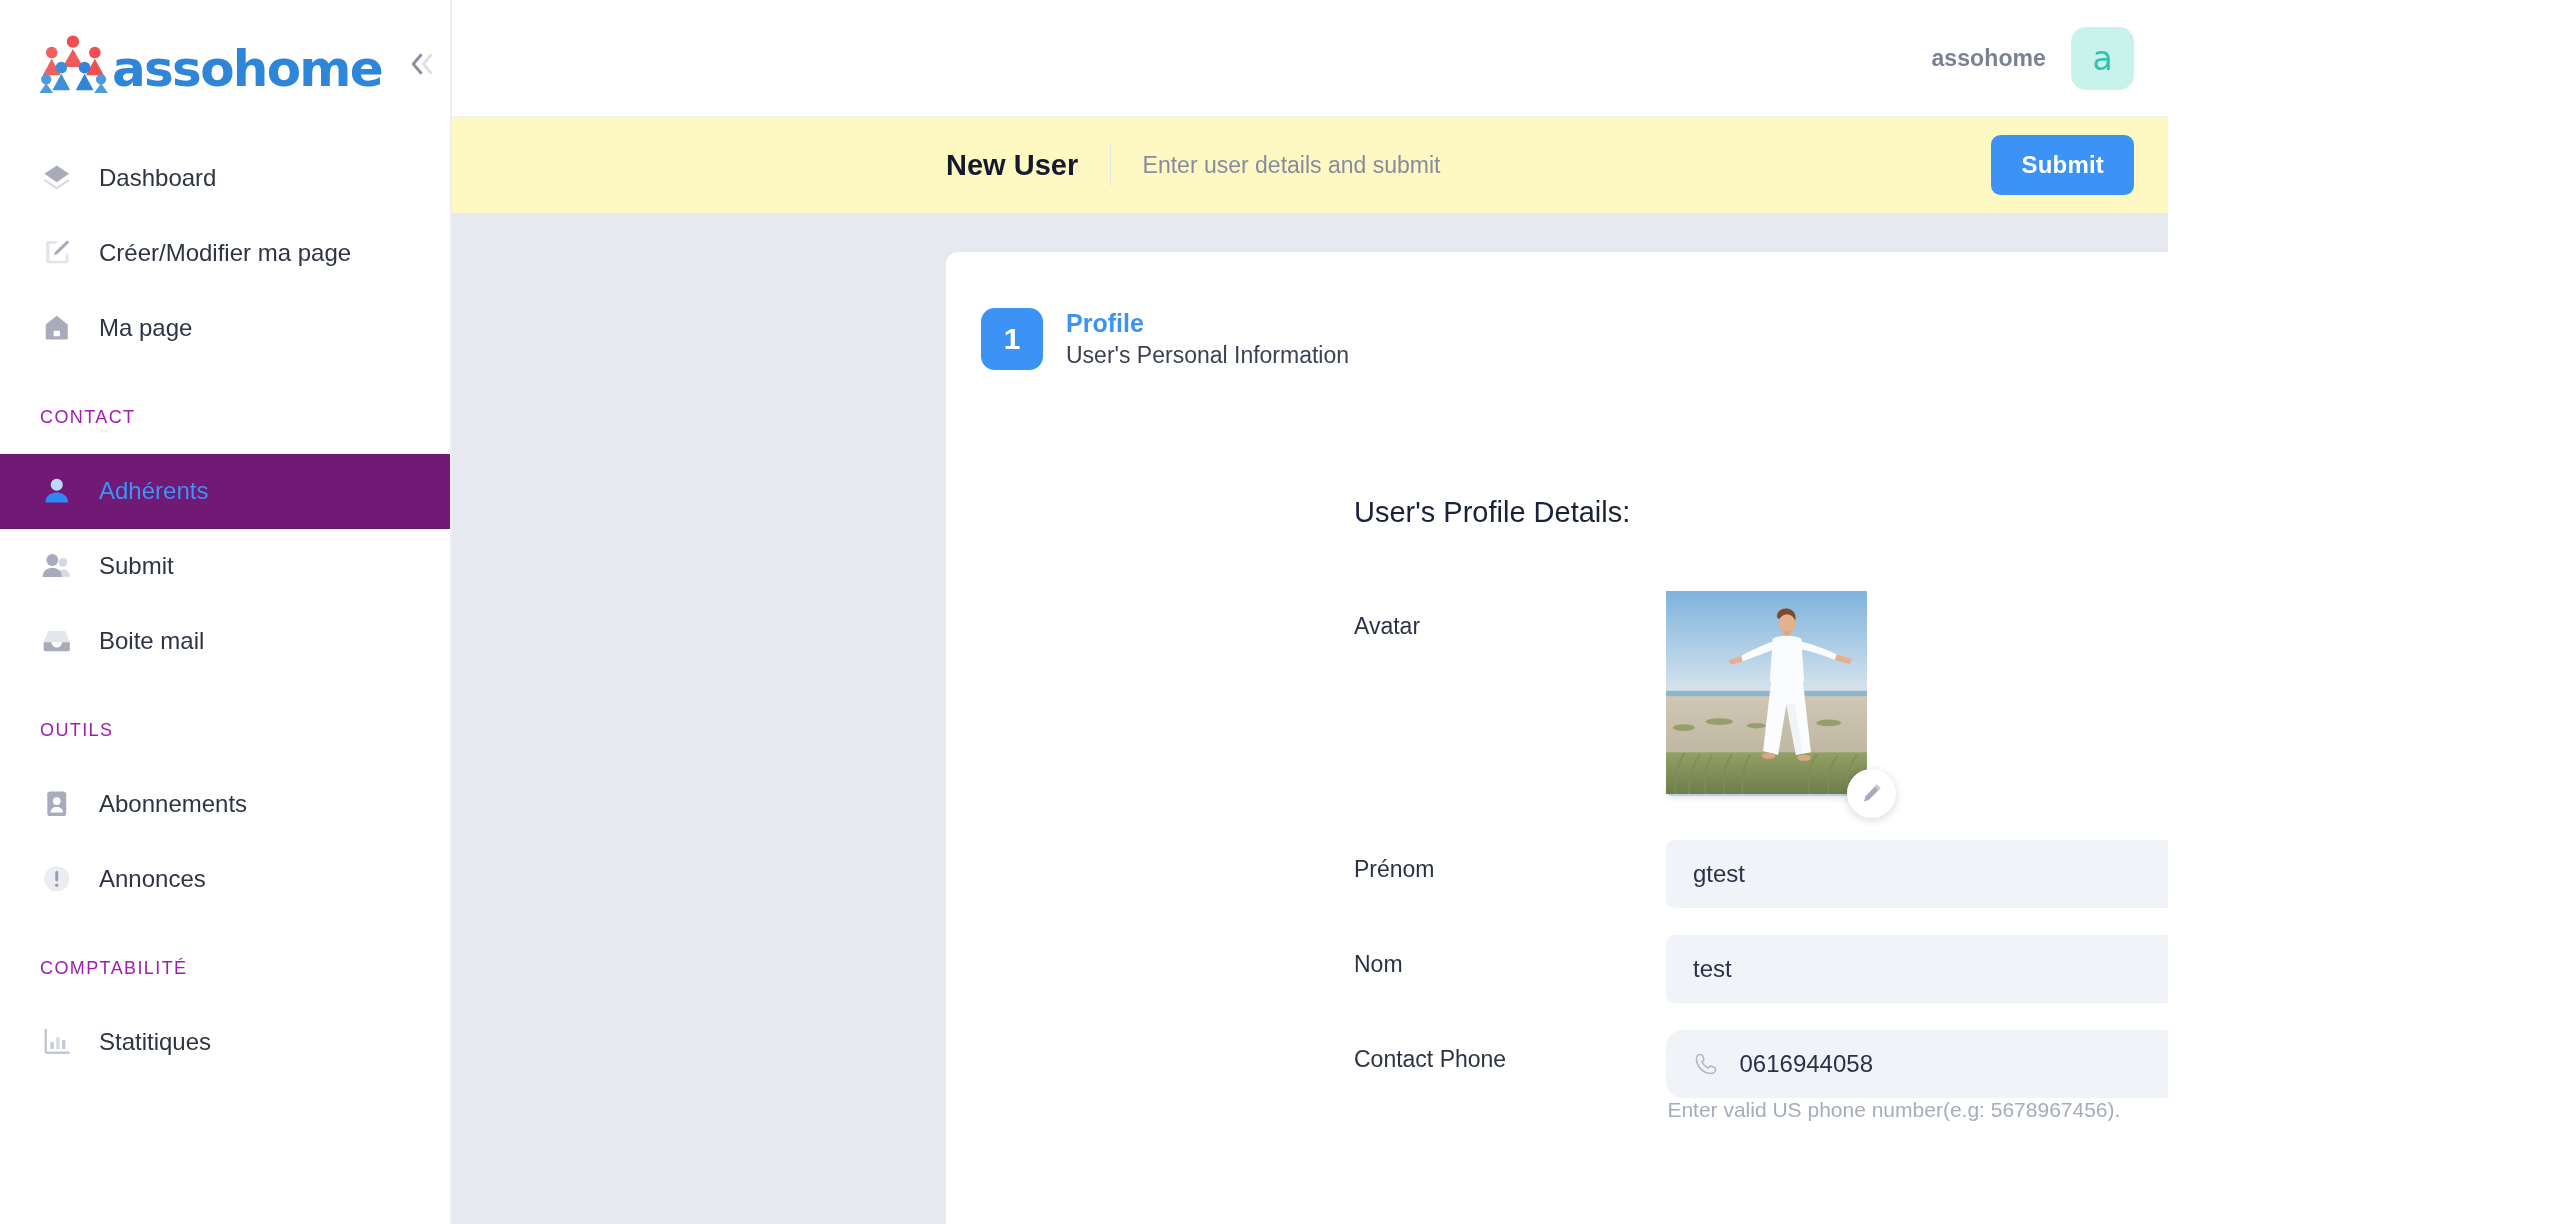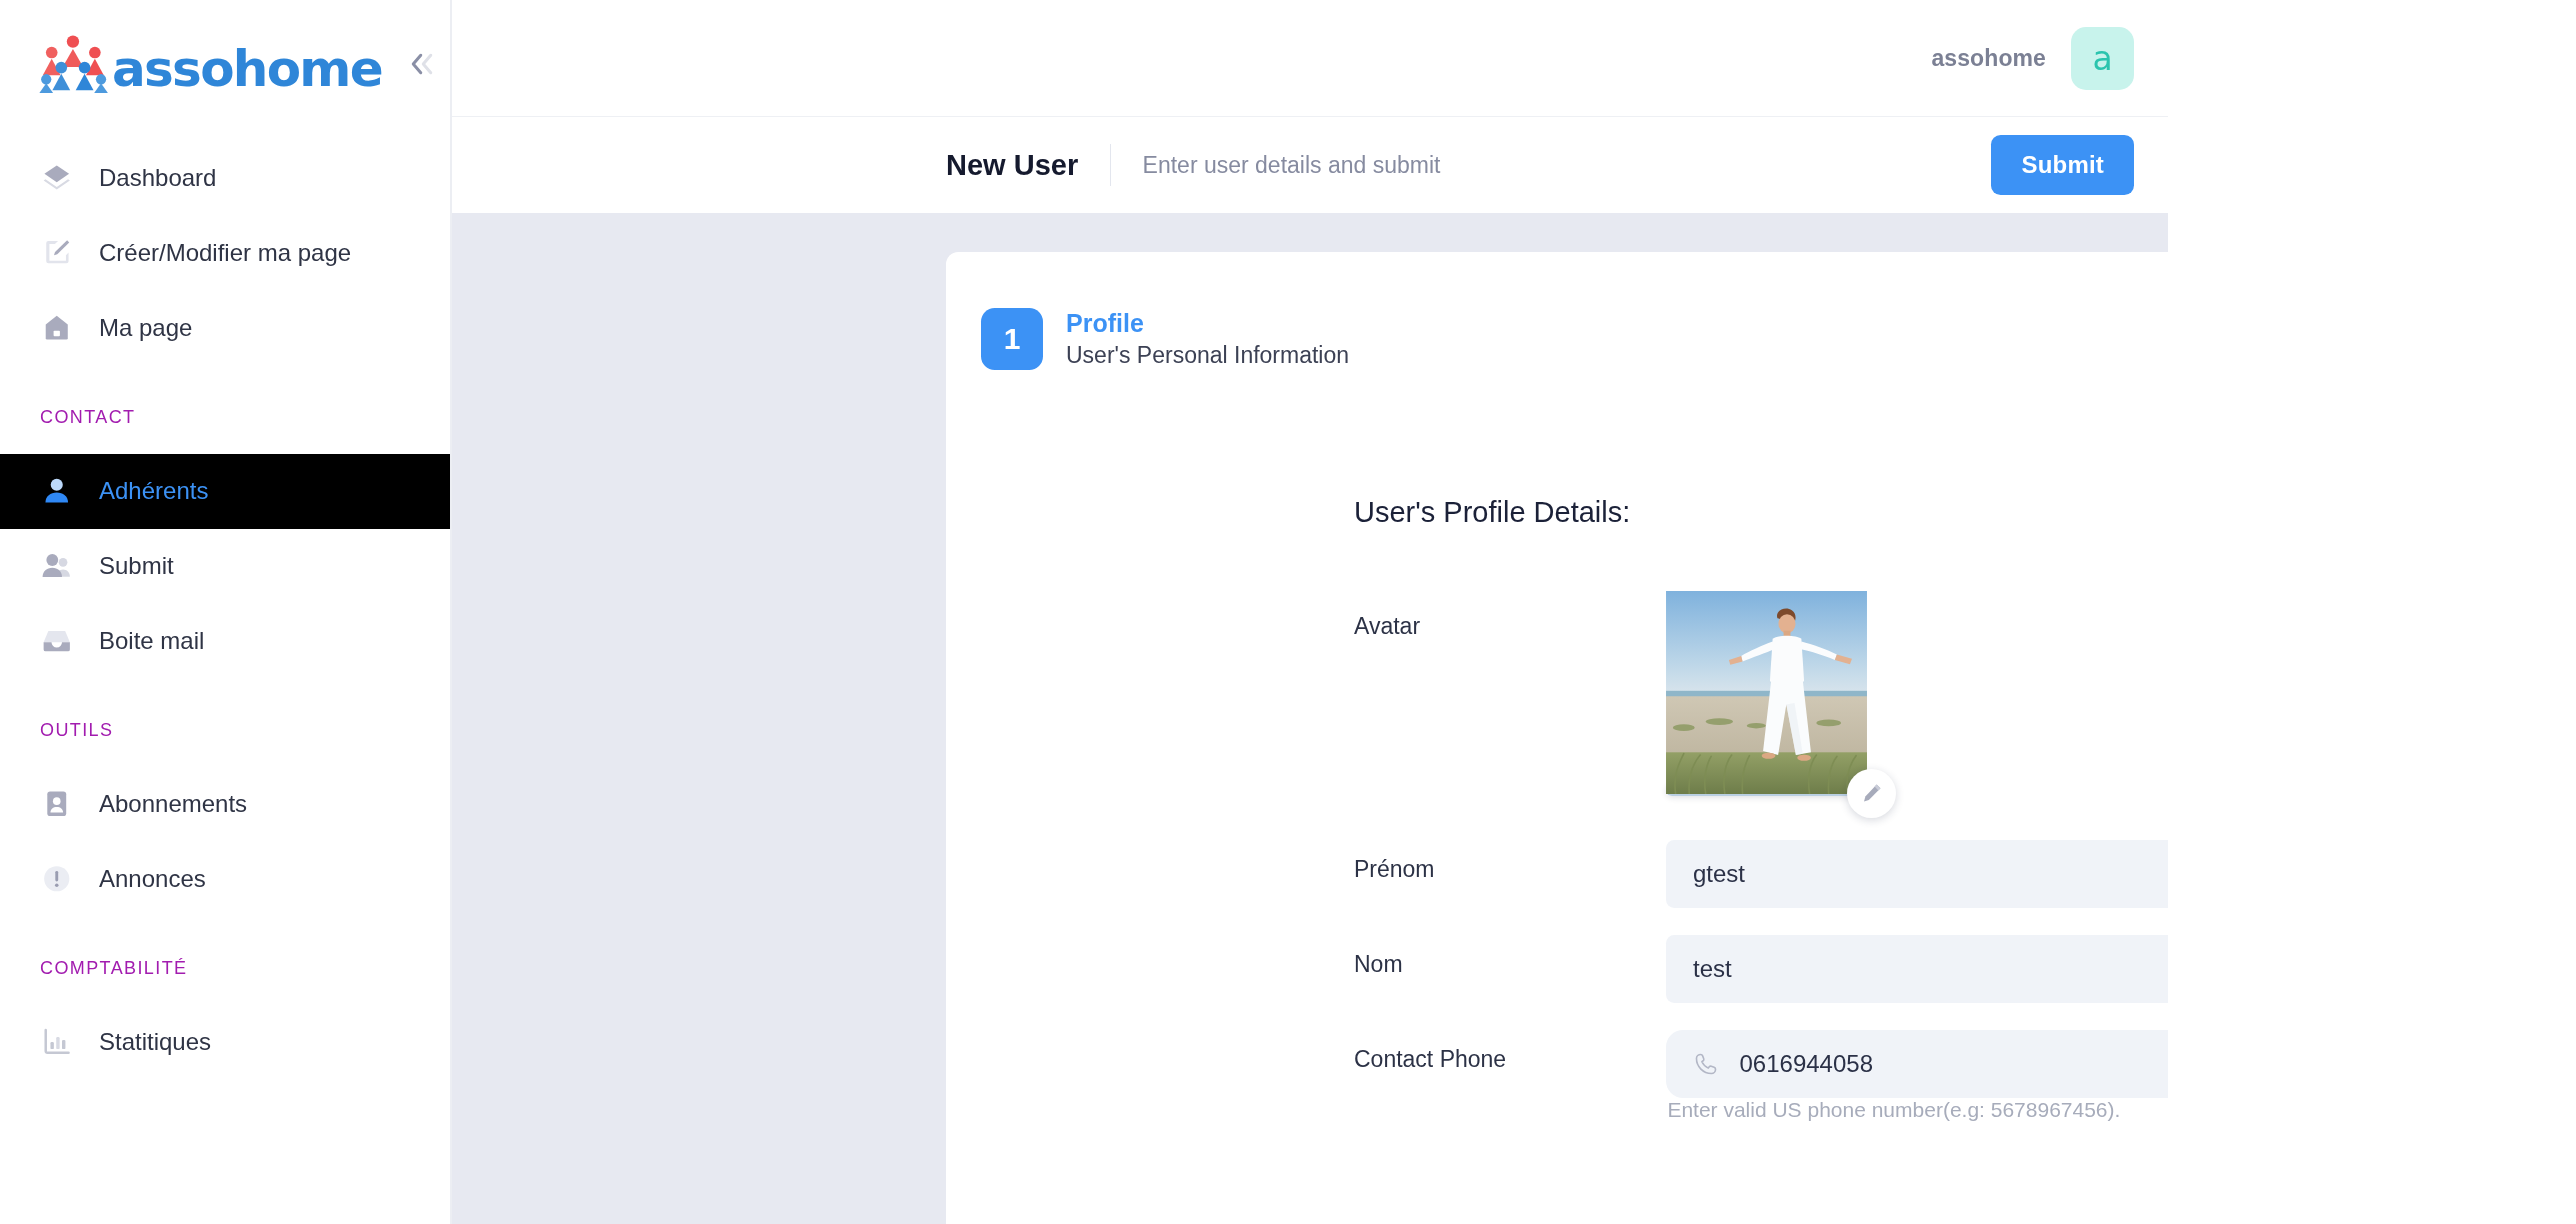--- a/index.html
+++ b/index.html
@@ -87,21 +87,21 @@
     cursor: pointer;
     text-decoration: none;
   }
   .nav-item .nav-label {
     font-size: 24px;
     color: #2f3445;
     font-weight: 400;
     white-space: nowrap;
   }
   .nav-item.active {
-    background: #000000;
+    background: #701a75;
   }
   .nav-item.active .nav-label { color: #3c92f5; }
 
   .nav-icon {
     width: 34px;
     height: 34px;
     flex: 0 0 34px;
     display: flex;
     align-items: center;
     justify-content: center;
@@ -147,21 +147,21 @@
     font-weight: 400;
     color: #2bc4ae;
     cursor: pointer;
     font-family: "DejaVu Sans", sans-serif;
   }
 
   
   #pageheader {
     height: 96px;
     flex: 0 0 96px;
-    background: #ffffff;
+    background: #fef9c3;
     display: flex;
     align-items: center;
     padding-left: 494px;
     padding-right: 34px;
     position: relative;
   }
   .page-title {
     font-size: 29px;
     font-weight: 700;
     color: #151a2e;

